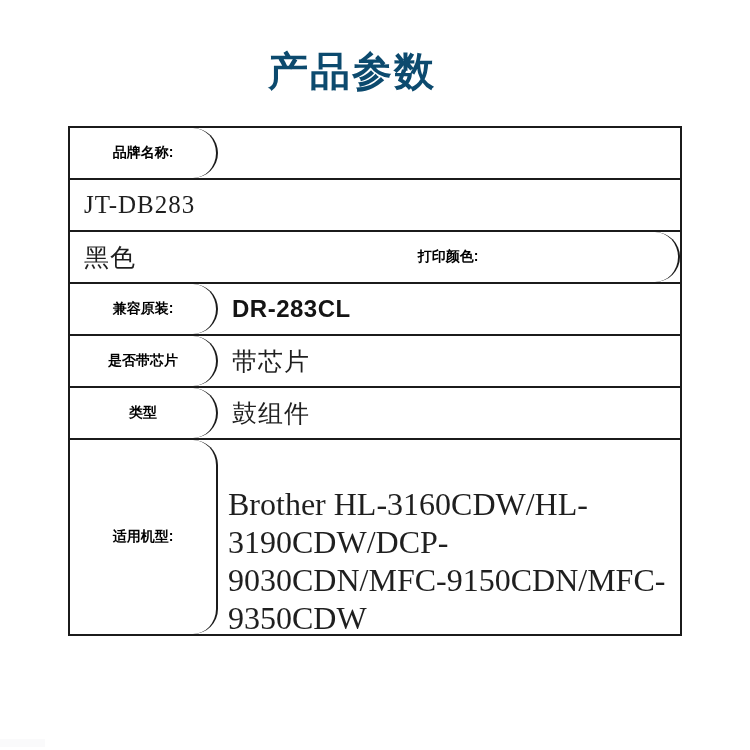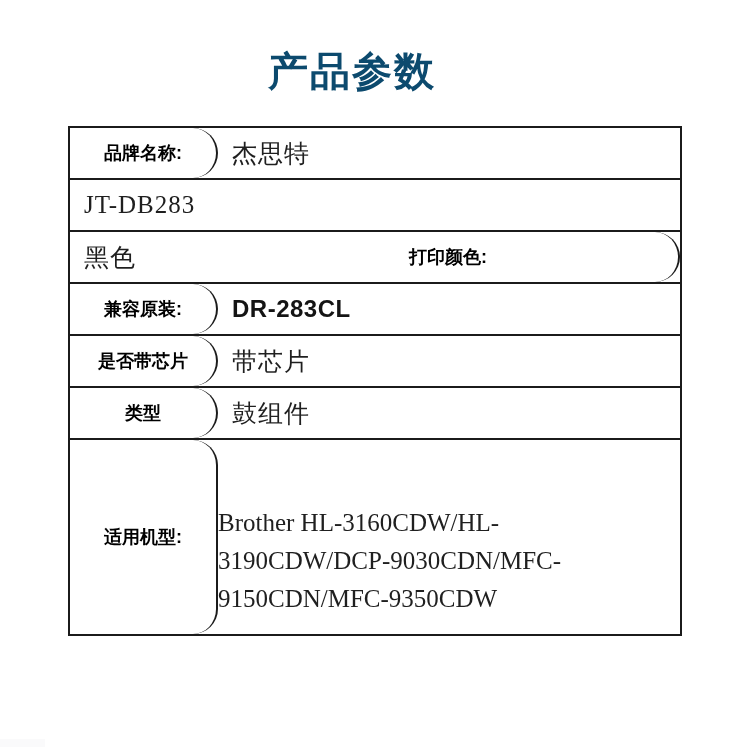--- a/index.html
+++ b/index.html
@@ -46,21 +46,21 @@
   .cell {
     display: flex;
     align-items: center;
     overflow: hidden;
   }
   .cell.label {
     justify-content: center;
     border-right: 2px solid #1b1b1b;
     font-family: "Liberation Sans", sans-serif;
     font-weight: bold;
-    font-size: 18px;
+    font-size: 14px;
     color: #000000;
     text-align: center;
     padding: 0 18px;
     white-space: nowrap;
     border-radius: 25px;
   }
   .cell.value {
     padding-left: 14px;
     padding-right: 10px;
     font-family: "Liberation Serif", "DejaVu Serif", serif;
@@ -69,23 +69,23 @@
     letter-spacing: 1px;
   }
   .cell.value.brand-model {
     font-family: "Liberation Sans", sans-serif;
     font-weight: bold;
     font-size: 24px;
     color: #141414;
     letter-spacing: 0.5px;
   }
   .cell.value.models {
-    padding-left: 0;
+    padding-left: 10px;
     padding-right: 14px;
-    font-size: 25px;
+    font-size: 32px;
     line-height: 38px;
     letter-spacing: 0;
     word-break: normal;
     overflow-wrap: normal;
     margin-top: 48px;
   }
   .corner-artifact {
     position: absolute;
     left: 0;
     bottom: 3px;
@@ -96,21 +96,20 @@
 </style>
 </head>
 <body>
 
 <div class="page-title">产品参数</div>
 
 <div class="p-table">
 
   <div class="row">
     <div class="cell label">品牌名称:</div>
-    <div class="cell value">杰思特</div>
   </div>
 
   <div class="row">
     <div class="cell value">JT-DB283</div>
   </div>
 
   <div class="row">
     <div class="cell value">黑色</div>
     <div class="cell label">打印颜色:</div>
   </div>

